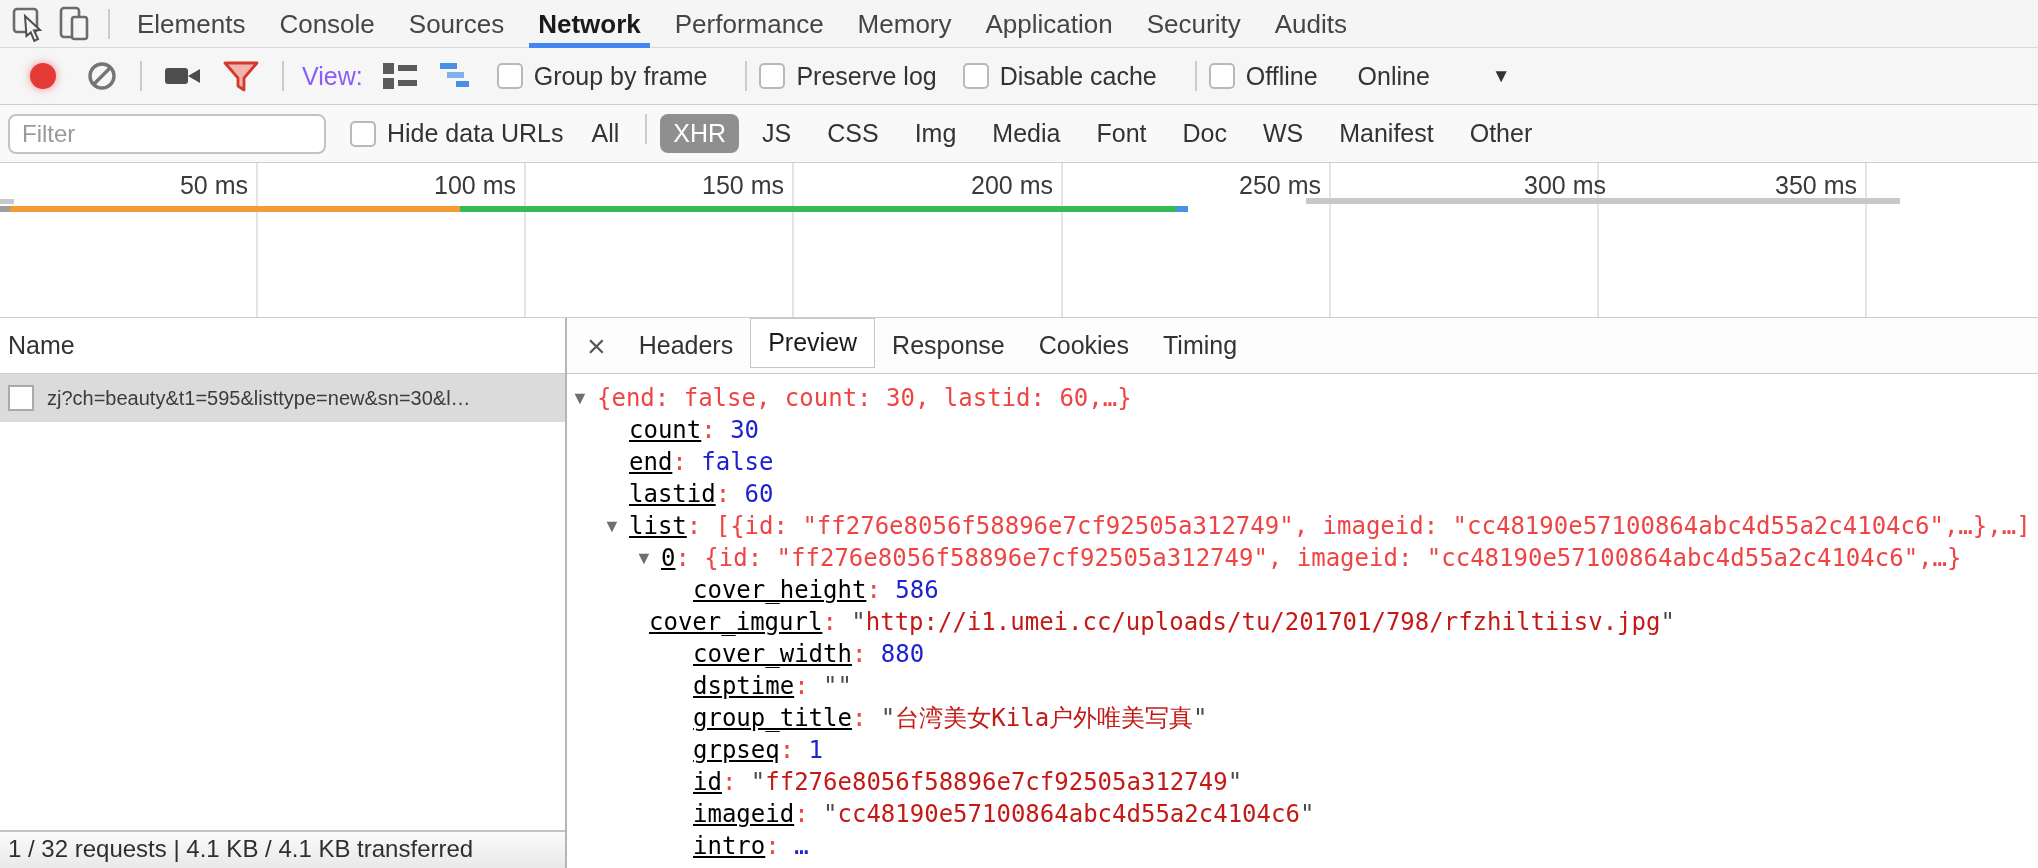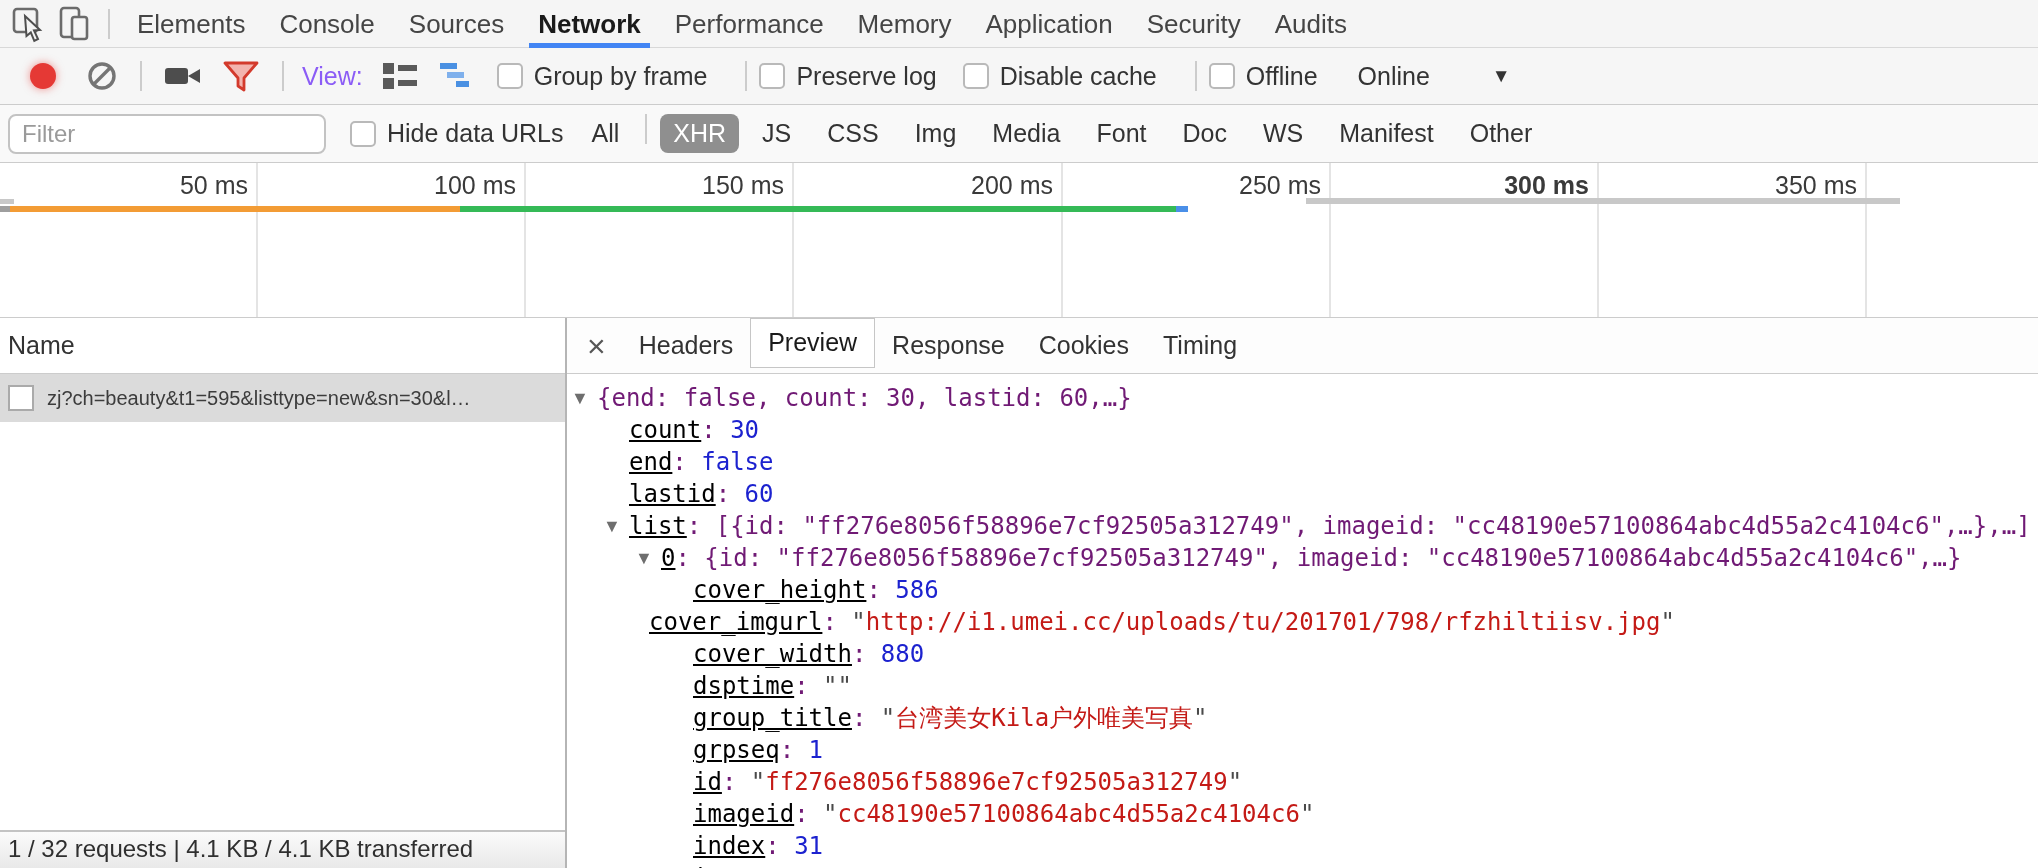--- a/index.html
+++ b/index.html
@@ -60,21 +60,21 @@
                  background:#fdfdfd; padding-left:4px; }
   .close-x { font-size:32px; color:#565656; padding:0 16px; line-height:52px; }
   .dtab { padding:0 17px; height:56px; line-height:54px; font-size:25px; color:#333; }
   .dtab.active { background:#fff; border:1px solid #c6c6c6; height:50px; line-height:46px; color:#1a1a1a; }
   
   .json-tree { flex:1; overflow:hidden; background:#fff; padding-top:8px;
                font-family:"DejaVu Sans Mono", monospace; font-size:24px; line-height:32px; }
   .trow { height:32px; white-space:nowrap; }
   .slot { display:inline-block; width:26px; color:#6e6e6e; font-size:18px;
           font-family:"Liberation Sans",sans-serif; vertical-align:2px; }
-  .sg-p { color:#701a75; }
+  .sg-p { color:#ef4444; }
   .sg-k { color:#000000;text-decoration:underline; }
   .sg-n { color:#1c22cf; }
   .sg-s { color:#c41a16; }
   .sg-q { color:#4a4a4a; }
   svg { display:block; }
 </style>
 </head>
 <body>
 
 <div class="devtools">
@@ -194,21 +194,21 @@
       <div class="tick-label" style="right: 1790px;">50 ms</div>
       <div class="gridline" style="left: 524px;"></div>
       <div class="tick-label" style="right: 1522px;">100 ms</div>
       <div class="gridline" style="left: 792px;"></div>
       <div class="tick-label" style="right: 1254px;">150 ms</div>
       <div class="gridline" style="left: 1061px;"></div>
       <div class="tick-label" style="right: 985px;">200 ms</div>
       <div class="gridline" style="left: 1329px;"></div>
       <div class="tick-label" style="right: 717px;">250 ms</div>
       <div class="gridline" style="left: 1597px;"></div>
-      <div class="tick-label" style="right: 449px; font-weight: bold;">300 ms</div>
+      <div class="tick-label" style="right: 432px;">300 ms</div>
       <div class="gridline" style="left: 1865px;"></div>
       <div class="tick-label" style="right: 181px;">350 ms</div>
       <div class="ov-bar" style="left: 0px; top: 36px; width: 14px; height: 5px; background: rgb(200, 200, 200);"></div>
       <div class="ov-bar" style="left: 1306px; top: 35px; width: 594px; height: 6px; background: rgb(200, 200, 200);"></div>
       <div class="ov-bar" style="left: 0px; top: 43px; width: 10px; height: 6px; background: rgb(158, 158, 158);"></div>
       <div class="ov-bar" style="left: 10px; top: 43px; width: 450px; height: 6px; background: rgb(243, 156, 53);"></div>
       <div class="ov-bar" style="left: 460px; top: 43px; width: 716px; height: 6px; background: rgb(53, 186, 87);"></div>
       <div class="ov-bar" style="left: 1176px; top: 43px; width: 12px; height: 6px; background: rgb(74, 143, 232);"></div>
     </div>
 
@@ -242,19 +242,18 @@
           <div class="trow" style="padding-left: 36px;"><span class="slot">▼</span><span class="sg-k">list</span><span class="sg-p">: [{id: "ff276e8056f58896e7cf92505a312749", imageid: "cc48190e57100864abc4d55a2c4104c6",…},…]</span></div>
           <div class="trow" style="padding-left: 68px;"><span class="slot">▼</span><span class="sg-k">0</span><span class="sg-p">: {id: "ff276e8056f58896e7cf92505a312749", imageid: "cc48190e57100864abc4d55a2c4104c6",…}</span></div>
           <div class="trow" style="padding-left: 100px;"><span class="slot"></span><span class="sg-k">cover_height</span><span class="sg-p">: </span><span class="sg-n">586</span></div>
           <div class="trow" style="padding-left: 56px;"><span class="slot"></span><span class="sg-k">cover_imgurl</span><span class="sg-p">: </span><span class="sg-q">"</span><span class="sg-s">http://i1.umei.cc/uploads/tu/201701/798/rfzhiltiisv.jpg</span><span class="sg-q">"</span></div>
           <div class="trow" style="padding-left: 100px;"><span class="slot"></span><span class="sg-k">cover_width</span><span class="sg-p">: </span><span class="sg-n">880</span></div>
           <div class="trow" style="padding-left: 100px;"><span class="slot"></span><span class="sg-k">dsptime</span><span class="sg-p">: </span><span class="sg-q">""</span></div>
           <div class="trow" style="padding-left: 100px;"><span class="slot"></span><span class="sg-k">group_title</span><span class="sg-p">: </span><span class="sg-q">"</span><span class="sg-s">台湾美女Kila户外唯美写真</span><span class="sg-q">"</span></div>
           <div class="trow" style="padding-left: 100px;"><span class="slot"></span><span class="sg-k">grpseq</span><span class="sg-p">: </span><span class="sg-n">1</span></div>
           <div class="trow" style="padding-left: 100px;"><span class="slot"></span><span class="sg-k">id</span><span class="sg-p">: </span><span class="sg-q">"</span><span class="sg-s">ff276e8056f58896e7cf92505a312749</span><span class="sg-q">"</span></div>
           <div class="trow" style="padding-left: 100px;"><span class="slot"></span><span class="sg-k">imageid</span><span class="sg-p">: </span><span class="sg-q">"</span><span class="sg-s">cc48190e57100864abc4d55a2c4104c6</span><span class="sg-q">"</span></div>
-          <div class="trow" style="padding-left: 100px;"><span class="slot"></span><span class="sg-k">index</span><span class="sg-p">: </span><span class="sg-n">31</span></div>
           <div class="trow" style="padding-left: 100px;"><span class="slot"></span><span class="sg-k">intro</span><span class="sg-p">: </span><span class="sg-n">…</span></div>
         </div>
     </div>
 
   </div>
 </div>
 
 </body></html>

